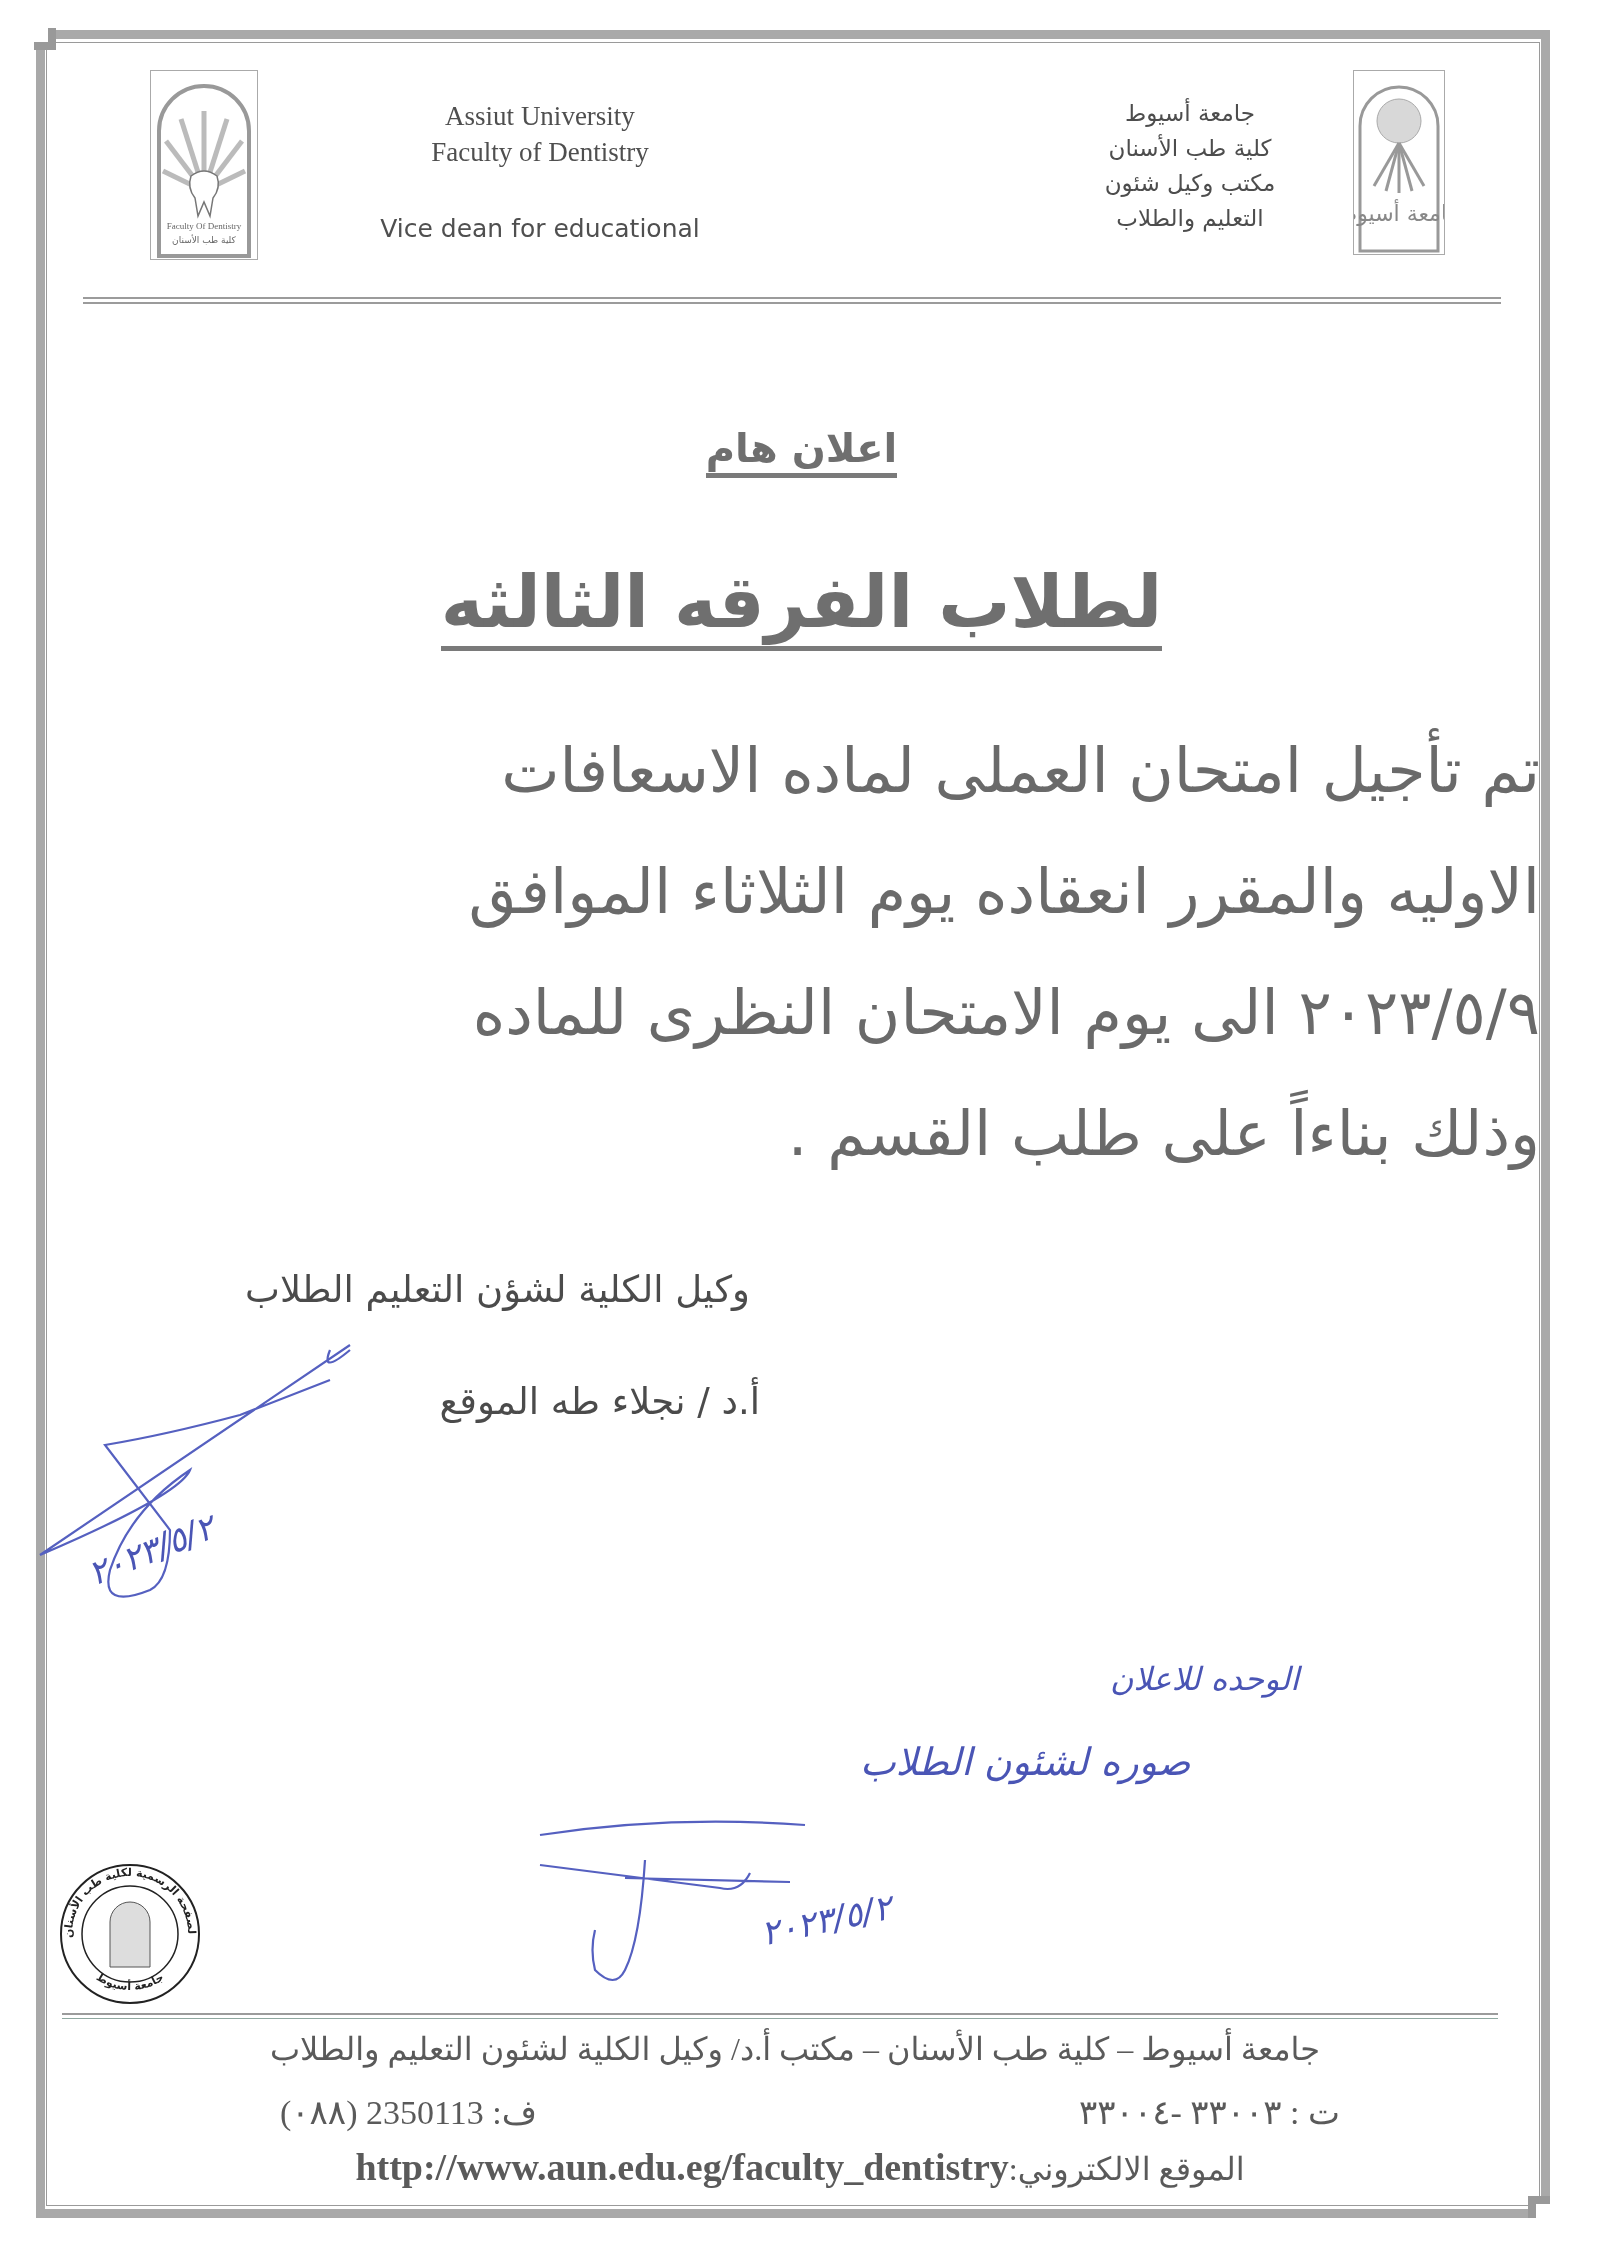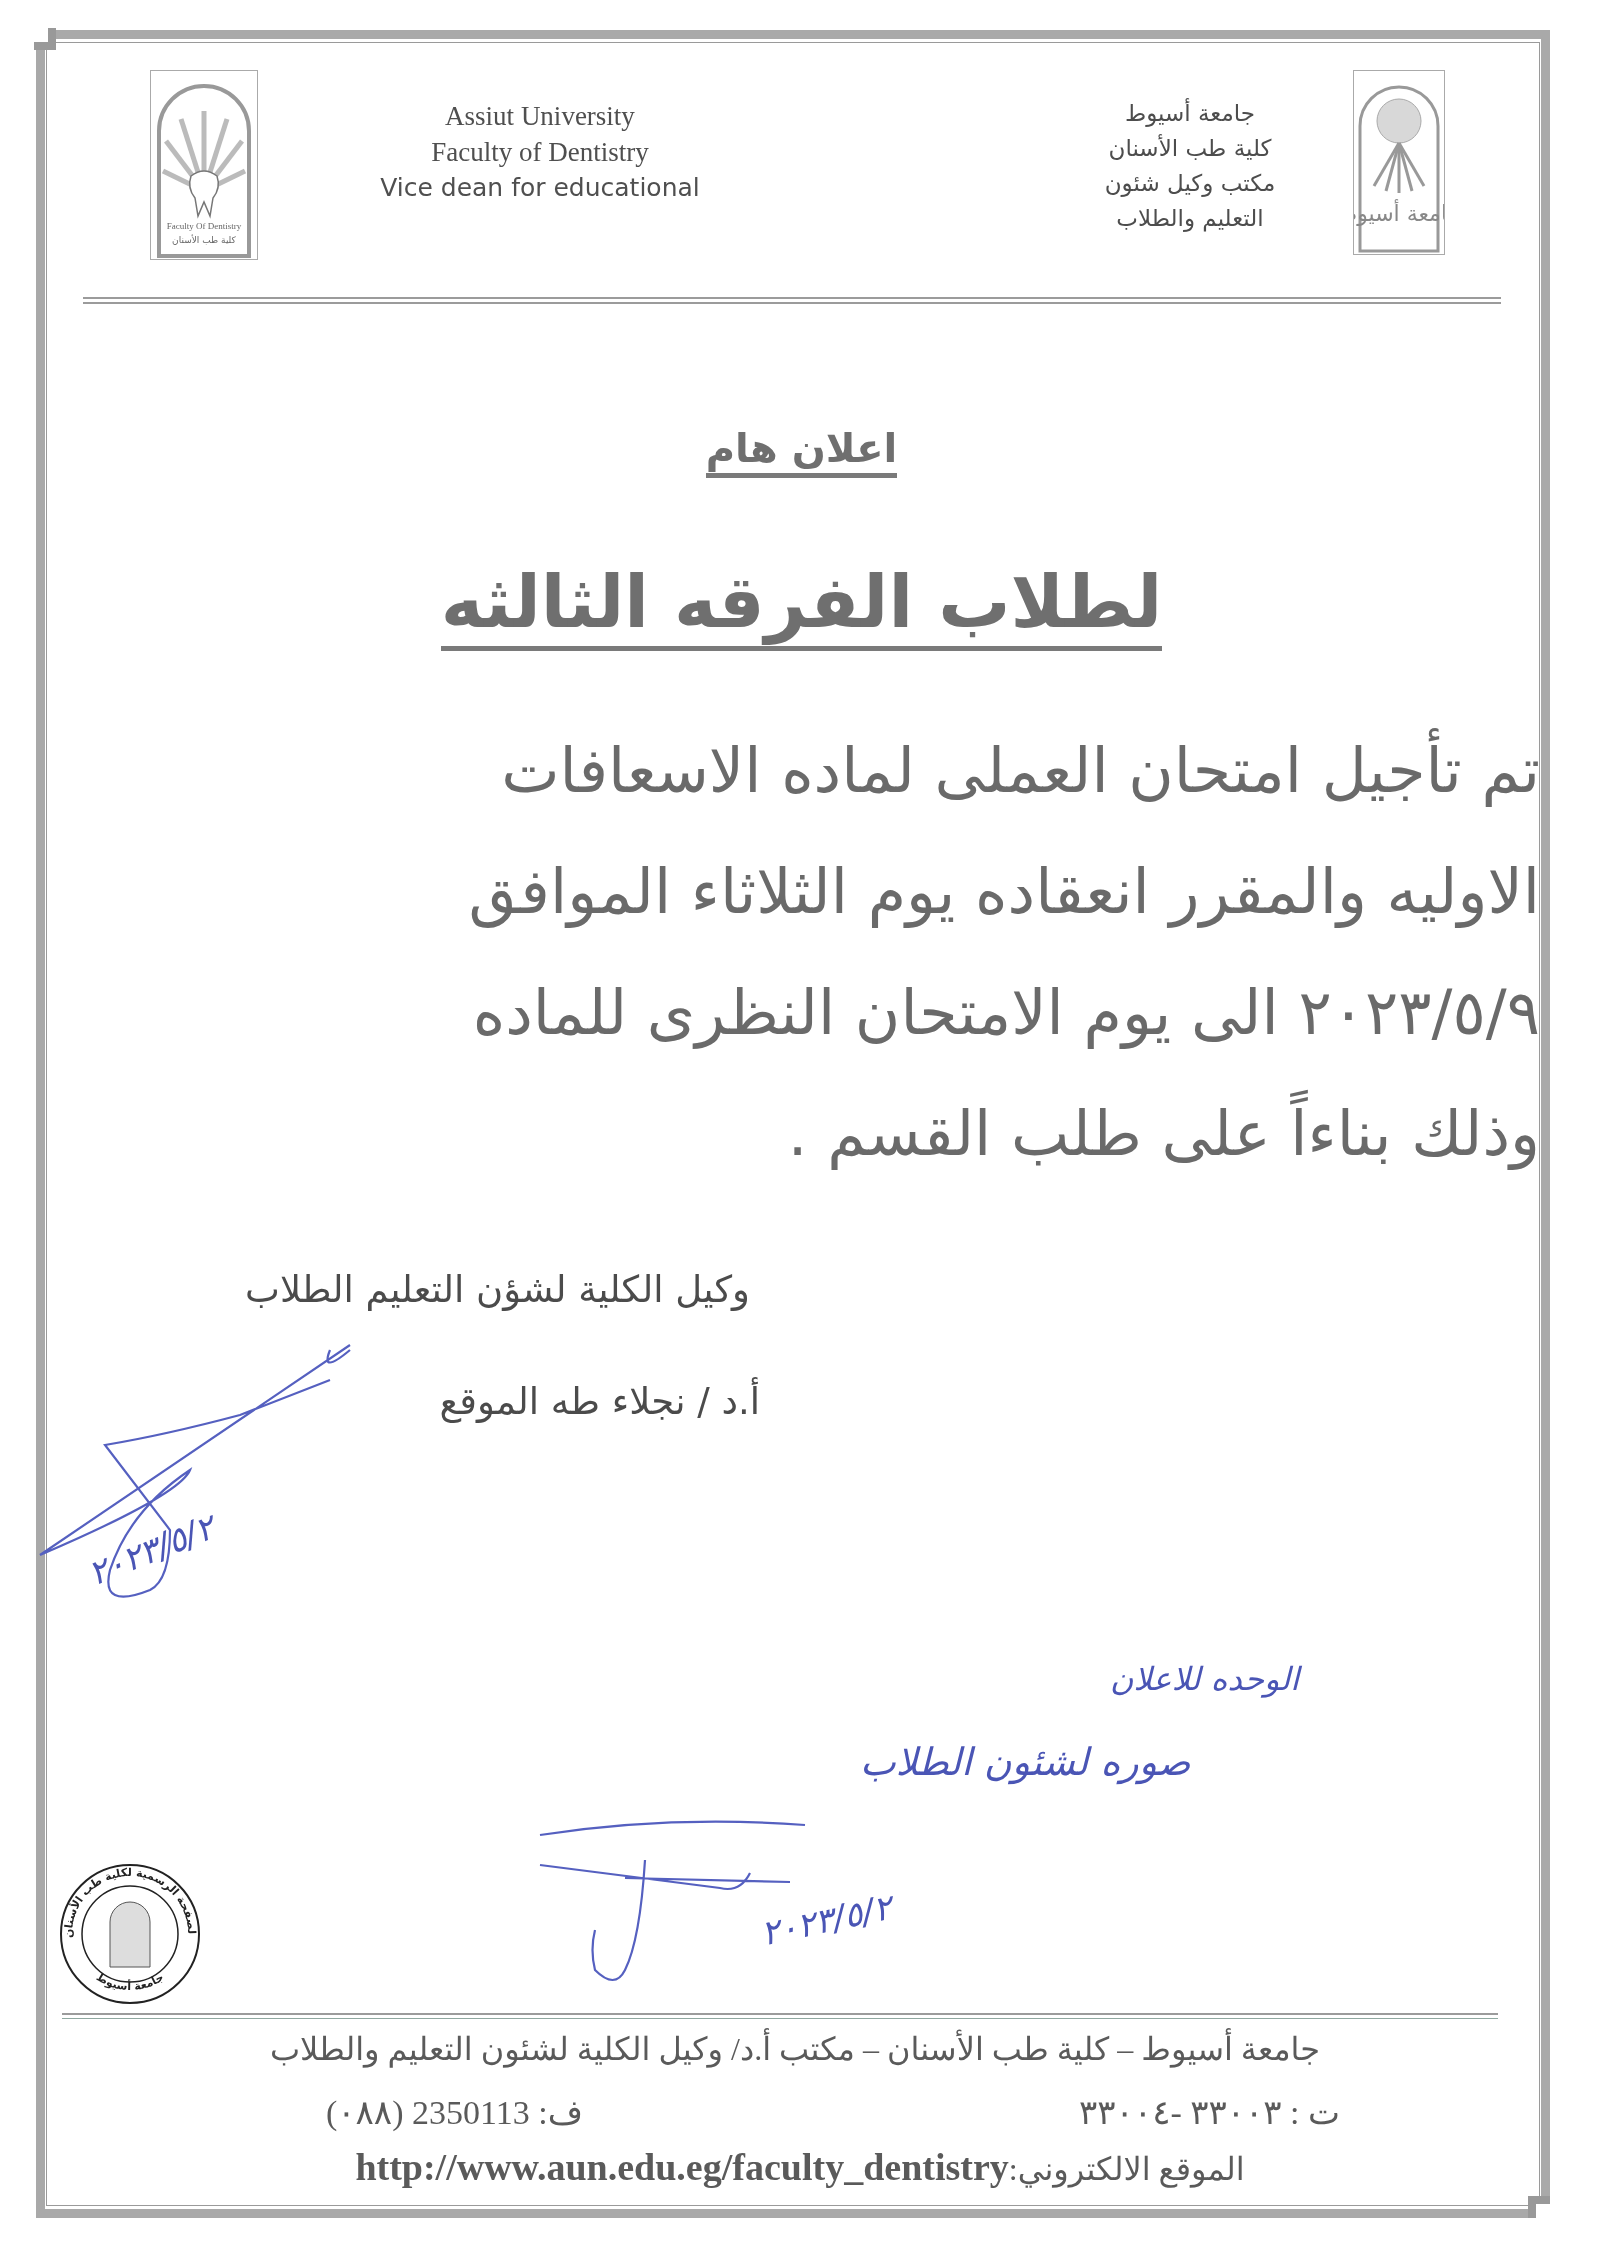--- a/index.html
+++ b/index.html
@@ -15,21 +15,21 @@
   .c-tl { left:34px; top:28px; border-right:8px solid #999; border-bottom:8px solid #999; width:14px; height:14px; }
   .c-br { left:1528px; top:2196px; border-left:8px solid #999; border-top:8px solid #999; width:14px; height:14px; }
 
   
   .logo-left { position:absolute; left:150px; top:70px; width:108px; height:190px;
                border:1px solid #aaa; box-sizing:border-box; }
   .logo-right { position:absolute; left:1353px; top:70px; width:92px; height:185px;
                 border:1px solid #aaa; box-sizing:border-box; }
   .en-head { position:absolute; left:300px; top:98px; width:480px; text-align:center; color:#4f4f4f; }
   .en-head .serif { font-family:"Liberation Serif", serif; font-size:27px; line-height:36px; }
-  .en-head .sans  { font-family:"DejaVu Sans", sans-serif; font-size:25px; line-height:36px; }
+  .en-head .sans  { font-family:"DejaVu Sans", sans-serif; font-size:25px; line-height:36px;margin-top:41px; }
   .ar-head { position:absolute; left:1040px; top:96px; width:300px; text-align:center; direction:rtl;
              font-family:"DejaVu Sans", sans-serif; font-size:23px; line-height:35px; color:#4d4d4d; }
   .divider-top { position:absolute; left:83px; top:297px; width:1418px; height:3px;
                  border-top:2px solid #9b9b9b; border-bottom:2px solid #9b9b9b; }
 
   
   .title { position:absolute; left:0; width:1603px; text-align:center; direction:rtl;
            font-family:"DejaVu Sans", sans-serif; font-weight:bold; color:#6f6f6f; }
   .title span { display:inline-block; border-bottom:5px solid #7a7a7a; padding-bottom:2px; }
   .t1 { top:425px; font-size:40px; }
@@ -57,21 +57,21 @@
   .stamp { position:absolute; left:58px; top:1862px; width:144px; height:144px; }
 
   
   .divider-bottom { position:absolute; left:62px; top:2013px; width:1436px; height:3px;
                     border-top:2px solid #9b9b9b; border-bottom:1px solid #8fa8a0; }
   .foot-1 { position:absolute; left:130px; top:2030px; width:1330px; text-align:center; direction:rtl;
             font-family:"Liberation Serif", serif; font-size:32px; color:#5a5a5a; }
   .foot-2 { position:absolute; left:240px; top:2092px; width:1100px; font-family:"Liberation Serif", serif;
             font-size:34px; color:#5a5a5a; }
   .foot-2 .phone { position:absolute; right:0; direction:rtl; }
-  .foot-2 .fax { position:absolute; left:40px; direction:rtl;margin-left:46px; }
+  .foot-2 .fax { position:absolute; left:40px; direction:rtl; }
   .foot-3 { position:absolute; left:200px; top:2145px; width:1200px; text-align:center;
             font-family:"Liberation Serif", serif; font-size:38px; font-weight:bold; color:#5a5a5a; }
 </style>
 </head>
 <body>
 
 <div class="frame-outer"></div>
 <div class="frame-inner"></div>
 <div class="corner c-tl"></div>
 <div class="corner c-br"></div>

